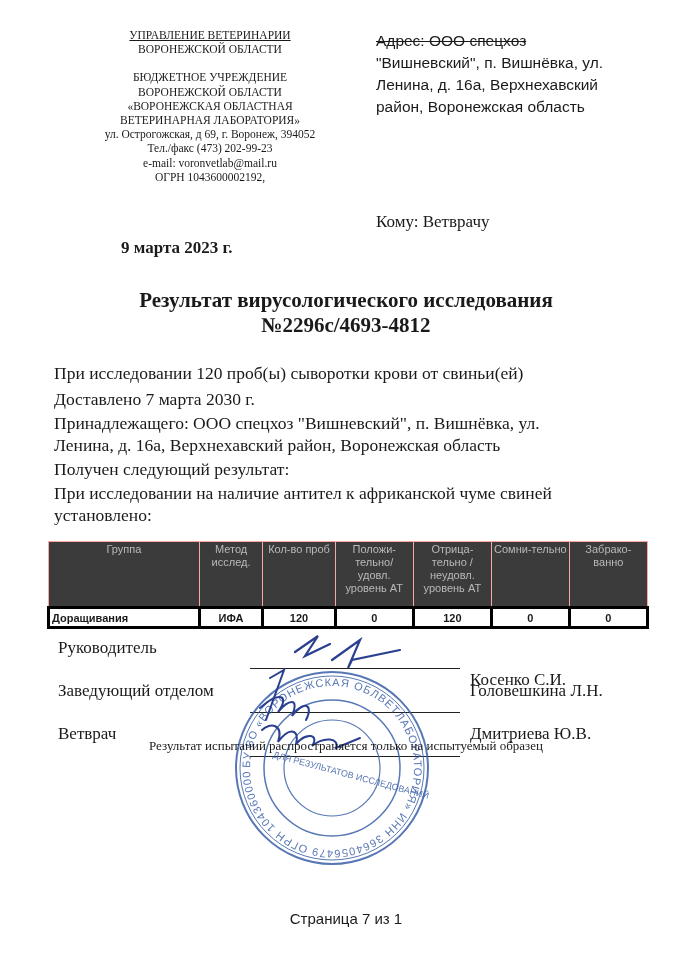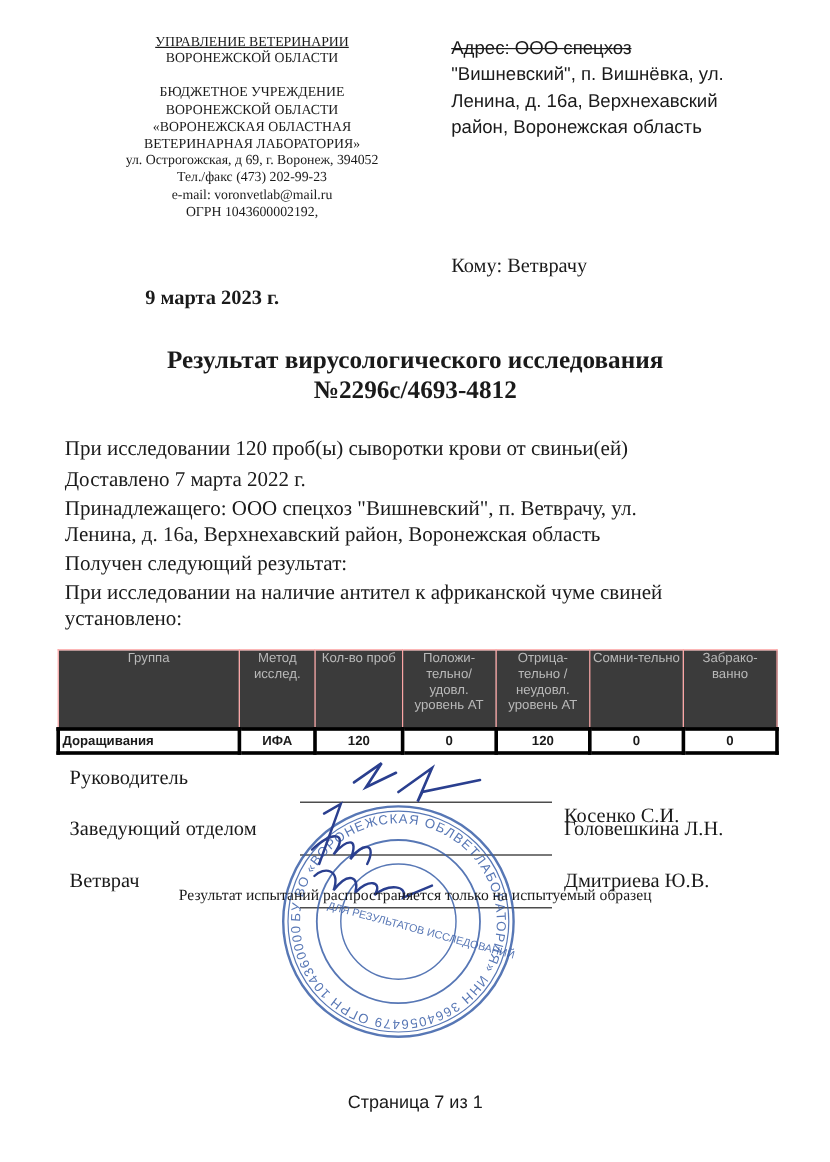--- a/index.html
+++ b/index.html
@@ -71,22 +71,22 @@
 <div id="recipient" class="abs serif">Кому: Ветврачу</div>
 <div id="doc-date" class="abs serif">9 марта 2023 г.</div>
 
 <div id="title" class="abs serif">
   <div>Результат вирусологического исследования</div>
   <div>№2296с/4693-4812</div>
 </div>
 
 <div id="body-text" class="abs serif">
   <p>При исследовании 120 проб(ы) сыворотки крови от свиньи(ей)</p>
-  <p>Доставлено 7 марта 2022 г.</p>
-  <p class="tight">Принадлежащего: ООО спецхоз "Вишневский", п. Ветврачу, ул.</p>
+  <p>Доставлено 7 марта 2030 г.</p>
+  <p class="tight">Принадлежащего: ООО спецхоз "Вишневский", п. Вишнёвка, ул.</p>
   <p class="tight">Ленина, д. 16а, Верхнехавский район, Воронежская область</p>
   <p>Получен следующий результат:</p>
   <p class="tight">При исследовании на наличие антител к африканской чуме свиней</p>
   <p class="tight">установлено:</p>
 </div>
 
 <table id="result-table" class="abs">
   <thead>
     <tr>
       <th style="width:150px">Группа</th>

